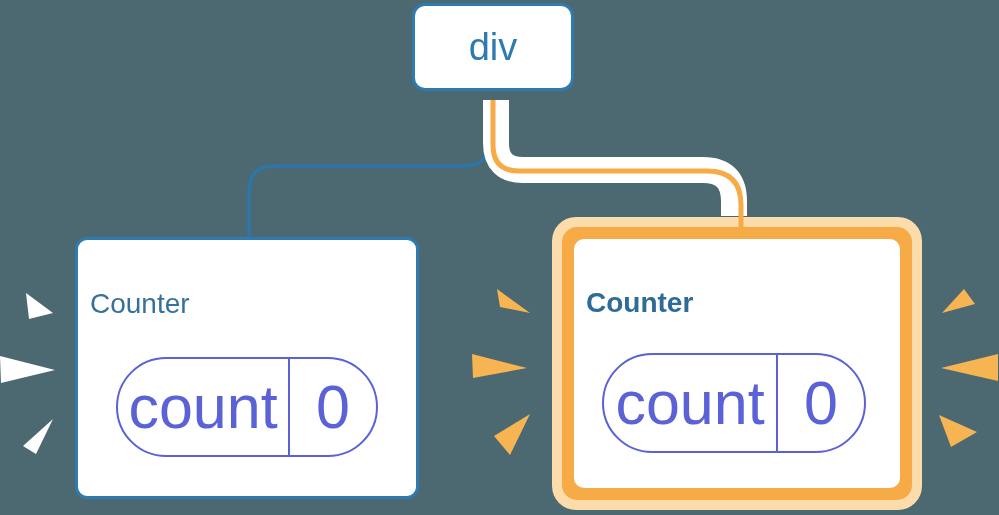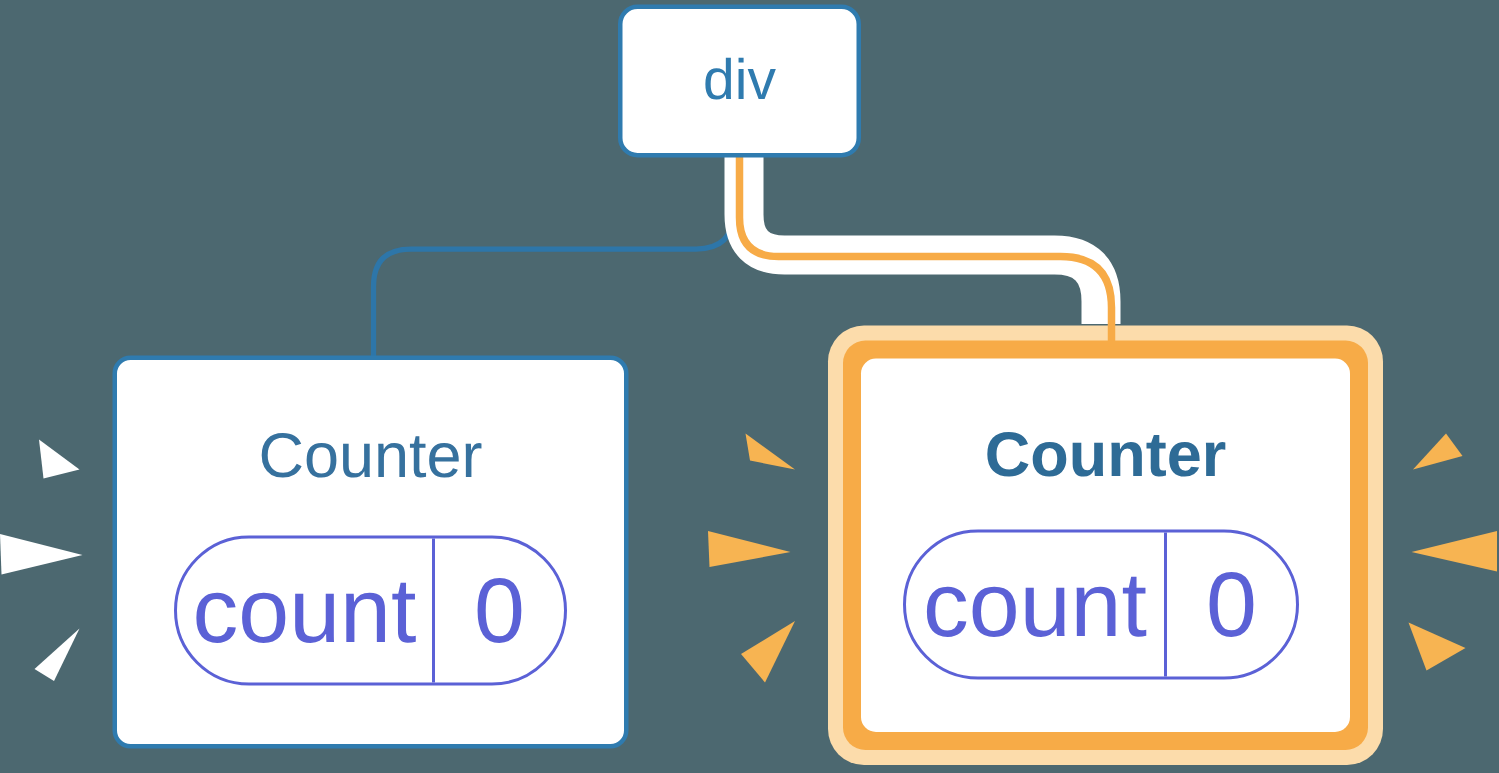--- a/index.html
+++ b/index.html
@@ -22,21 +22,21 @@
   .wire-blue   { fill: none; stroke: var(--blue-line, #2D76A9); stroke-width: 3.5px; }
   .wire-casing { fill: none; stroke: var(--spark-white, #FFFFFF); stroke-width: 26px; }
   .wire-orange { fill: none; stroke: var(--orange, #F7AB47); stroke-width: 5px; }
   .spark-white  { fill: var(--spark-white, #FFFFFF); }
   .spark-orange { fill: var(--spark-orange, #F7B452); }
 
   
   .root-node {
     position: absolute;
     left: 412px; top: 3px;
-    width: 162px; height: 102px;
+    width: 162px; height: 88px;
     box-sizing: border-box;
     background: var(--card-background, #fff);
     border: 3px solid var(--blue-border, #2F7BAF);
     border-radius: 13px;
     z-index: 3;
     display: flex; align-items: center; justify-content: center;
   }
   .root-label {
     font-size: 38px; font-weight: 500;
     color: var(--blue-border, #2F7BAF);
@@ -48,24 +48,24 @@
     left: 75px; top: 237px;
     width: 344px; height: 262px;
     box-sizing: border-box;
     background: var(--card-background, #fff);
     border: 3px solid var(--blue-border, #2F7BAF);
     border-radius: 12px;
     z-index: 3;
   }
   .card-title {
     position: absolute;
-    left: 0; right: 0; top: 44px;
+    left: 12px; right: 0; top: 44px;
     height: 40px; line-height: 40px;
-    text-align: center;
-    font-size: 42px; font-weight: 500;
+    text-align: left;
+    font-size: 28px; font-weight: 500;
     color: var(--title-text, #36719E);
   }
   .card-title.bold {
     font-weight: 700;
     top: 44px;
     color: var(--title-text-bold, #2E6B96);
   }
 
   
   .card-right {

